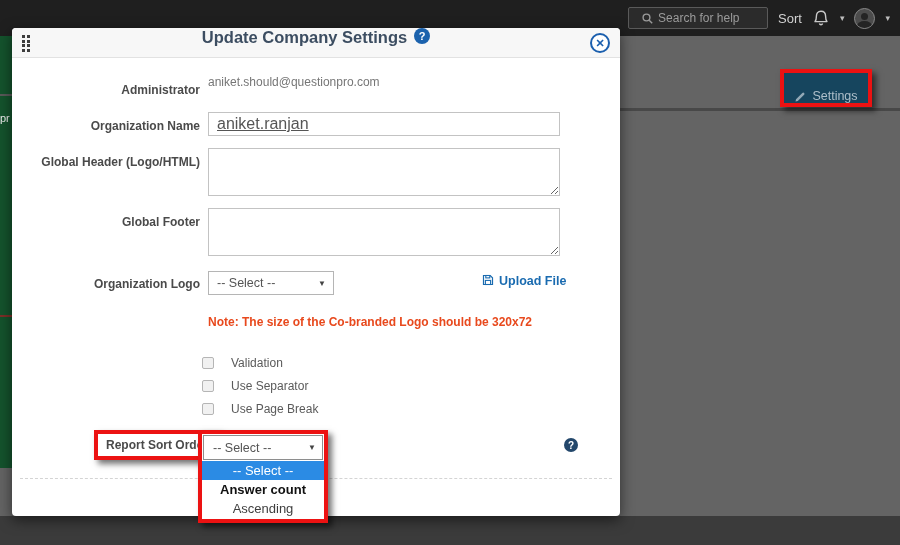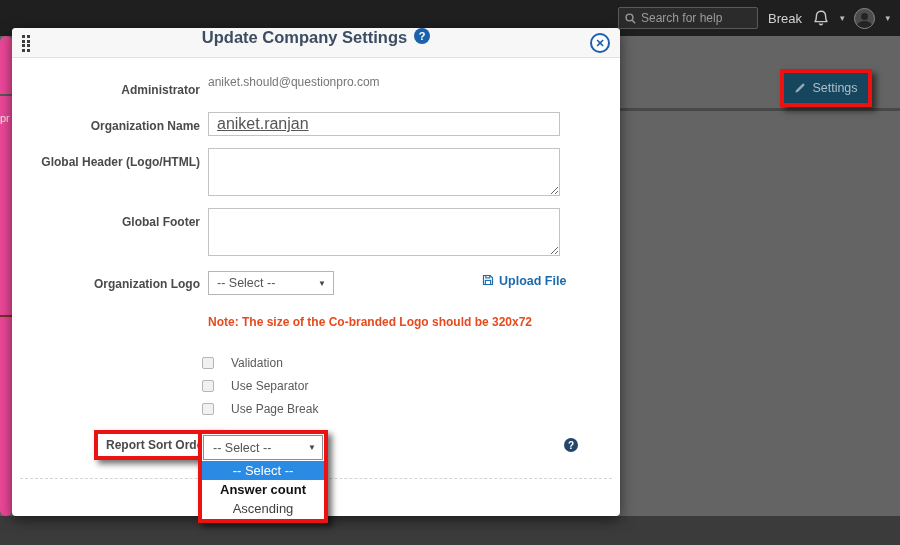--- a/index.html
+++ b/index.html
@@ -3,46 +3,46 @@
 <meta charset="utf-8">
 <style>
   * { margin:0; padding:0; box-sizing:border-box; }
   html,body { width:900px; height:545px; overflow:hidden; }
   body { position:relative; background:#646464; font-family:"Liberation Sans",sans-serif; }
 
   
   .topbar { position:absolute; left:0; top:0; width:900px; height:36px; background:#1f1f1f; z-index:5; }
   .topbar-right { position:absolute; right:10px; top:0; height:36px; display:flex; align-items:center; gap:10px; }
   .searchbox { width:140px; height:22px; background:#2b2b2b; border:1px solid #5a5a5a; border-radius:2px;
-               display:flex; align-items:center; padding:0 6px; gap:5px; }
+               display:flex; align-items:center; padding:0 13px; gap:5px; }
   .searchbox input { flex:1; background:transparent; border:none; outline:none; color:#bdbdbd; font-size:12px;
                      font-family:"Liberation Sans",sans-serif; min-width:0; }
   .searchbox input::placeholder { color:#9b9b9b; }
   .help-label { color:#d2d2d2; font-size:13px; }
   .caret { color:#bdbdbd; font-size:9px; line-height:1; }
   .avatar { width:21px; height:21px; border-radius:50%; background:#4c4c4c; border:1px solid #8a8a8a;
             overflow:hidden; position:relative; }
   .avatar .head { position:absolute; left:6px; top:4px; width:7px; height:7px; border-radius:50%; background:#242424; }
   .avatar .bust { position:absolute; left:2px; top:12px; width:15px; height:10px; border-radius:50% 50% 0 0; background:#242424; }
 
   
-  .left-strip { position:absolute; left:0; top:36px; width:12px; height:480px; background:#ec4899; z-index:1; overflow:hidden;border-radius:6px; }
+  .left-strip { position:absolute; left:0; top:36px; width:12px; height:432px; background:#14532d; z-index:1; overflow:hidden; }
   .left-strip .hline { position:absolute; left:0; top:58px; width:12px; height:2px; background:#595959; }
   .left-strip .frag { position:absolute; left:0; top:76px; color:#efefef; font-size:11px; white-space:nowrap; }
   .left-strip .redline { position:absolute; left:0; top:279px; width:12px; height:2px; background:#7b2f27; }
   .right-line { position:absolute; left:620px; top:108px; width:280px; height:3px; background:#484848; z-index:1; }
   .bottom-band { position:absolute; left:0; top:516px; width:900px; height:29px; background:#3b3b3b; z-index:1; }
 
   
   .red-box { border:4px solid #ec1212; box-shadow:4px 4px 6px rgba(0,0,0,0.55); background:transparent; }
 
   
   .settings-anno { position:absolute; left:780px; top:69px; z-index:6; }
   .settings-btn { width:84px; height:30px; background:#16455e; color:#aebfca; font-size:12.5px;
-                  display:flex; align-items:center; justify-content:center; gap:6px; cursor:pointer; }
+                  display:flex; align-items:flex-end; justify-content:center; gap:6px; cursor:pointer; }
 
   
   .modal { position:absolute; left:12px; top:28px; width:608px; height:488px; background:#fff; border-radius:4px;
            z-index:10; box-shadow:0 4px 14px rgba(0,0,0,0.55); }
   .modal-header { position:relative; height:30px; background:#f7f7f7; border-bottom:1px solid #e2e2e2;
                   border-radius:4px 4px 0 0; }
   .drag-handle { position:absolute; left:10px; top:7px; display:grid; grid-template-columns:repeat(2,3px);
                  grid-auto-rows:3px; gap:1.5px; cursor:move; }
   .drag-handle i { background:#3d3d3d; }
   .modal-title-wrap { height:30px; display:flex; align-items:flex-start; justify-content:center; gap:7px; }
@@ -91,21 +91,21 @@
 
 <div class="topbar">
   <div class="topbar-right">
     <div class="searchbox">
       <svg width="11" height="11" viewBox="0 0 11 11">
         <circle cx="4.5" cy="4.5" r="3.4" fill="none" stroke="#9a9a9a" stroke-width="1.4"></circle>
         <line x1="7.2" y1="7.2" x2="10.2" y2="10.2" stroke="#9a9a9a" stroke-width="1.4"></line>
       </svg>
       <input type="text" placeholder="Search for help" style="">
     </div>
-    <span class="help-label">Break</span>
+    <span class="help-label">Sort</span>
     <svg width="18" height="19" viewBox="0 0 18 19">
       <path d="M9 2.2 C5.8 2.2 4.4 4.6 4.4 7.2 C4.4 11 3 12.6 3 12.6 L15 12.6 C15 12.6 13.6 11 13.6 7.2 C13.6 4.6 12.2 2.2 9 2.2 Z" fill="none" stroke="#c9c9c9" stroke-width="1.4" stroke-linejoin="round"></path>
       <path d="M7.4 14.6 a1.7 1.7 0 0 0 3.2 0" fill="none" stroke="#c9c9c9" stroke-width="1.4"></path>
     </svg>
     <span class="caret">▾</span>
     <span class="avatar">
       <span class="head"></span>
       <span class="bust"></span>
     </span>
     <span class="caret">▾</span>

